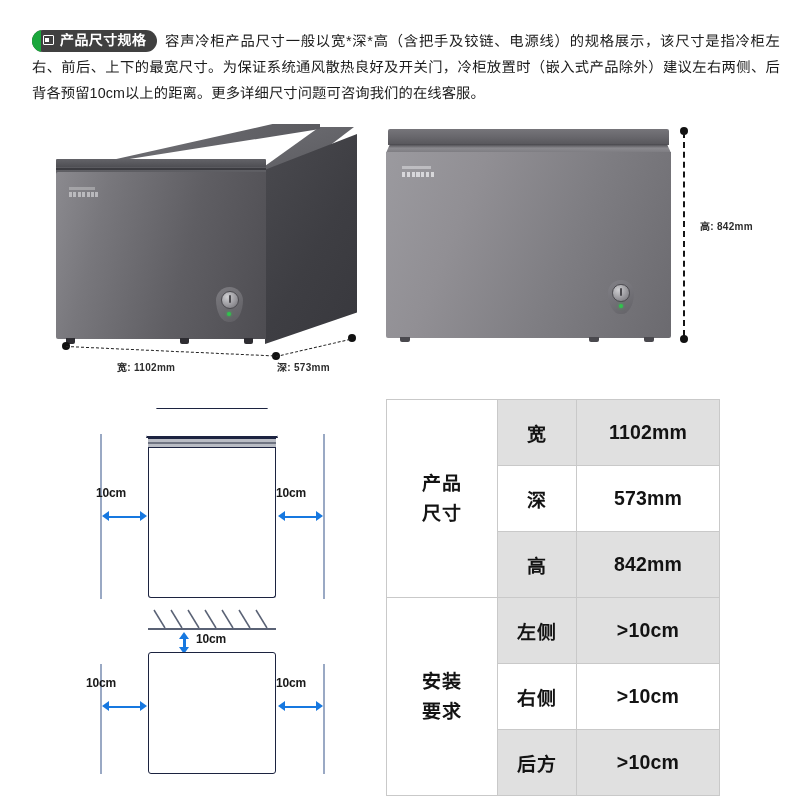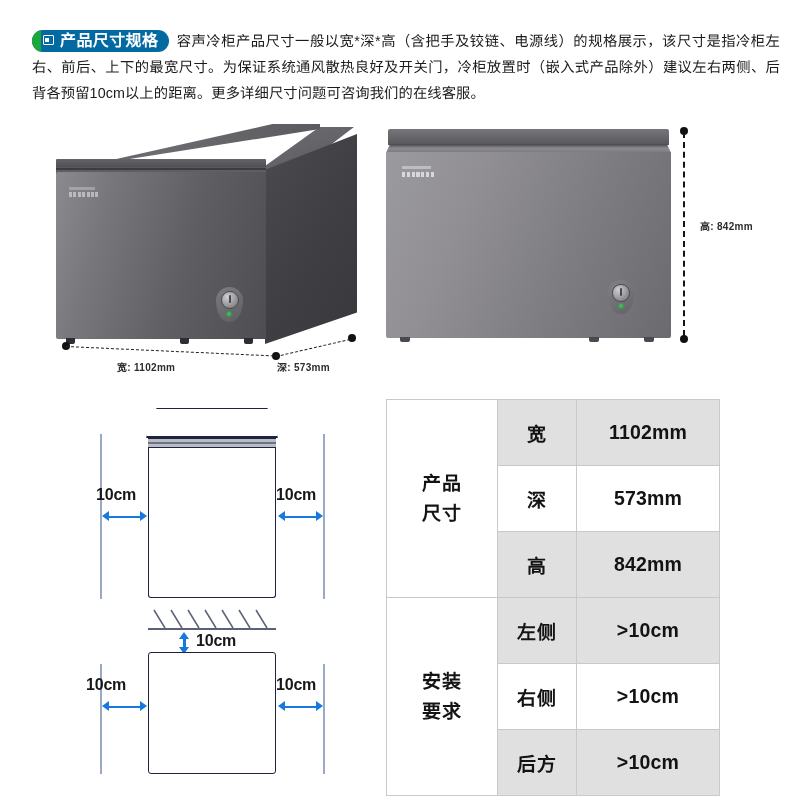--- a/index.html
+++ b/index.html
@@ -30,25 +30,25 @@
     font-size: 14.3px;
     line-height: 26px;
     color: #1b1b1b;
     text-align: justify;
     letter-spacing: 0.1px;
   }
   .badge {
     display: inline-flex;
     align-items: center;
     gap: 5px;
-    background: #0369a1;
+    background: #404040;
     color: #ffffff;
     border-radius: 11px;
     padding: 2px 11px 3px 11px;
-    font-size: 16px;
+    font-size: 14px;
     font-weight: bold;
     line-height: 17px;
     position: relative;
     margin-right: 7px;
     vertical-align: 1px;
     letter-spacing: 0.4px;
     overflow: hidden;
   }
   .badge::before {
     content: "";
@@ -409,21 +409,21 @@
     position: absolute;
     left: 0;
     width: 0; height: 0;
     border-left: 5.5px solid transparent;
     border-right: 5.5px solid transparent;
   }
   .arrow-v .head-t { top: 0; border-bottom: 7px solid #1778e0; }
   .arrow-v .head-b { bottom: 0; border-top: 7px solid #1778e0; }
   .cl-label {
     position: absolute;
-    font-size: 16px;
+    font-size: 12px;
     font-weight: bold;
     color: #181818;
     white-space: nowrap;
     letter-spacing: -0.2px;
   }
   .wall-hatch {
     position: absolute;
     left: 88px; top: 212px;
     width: 128px; height: 26px;
   }

